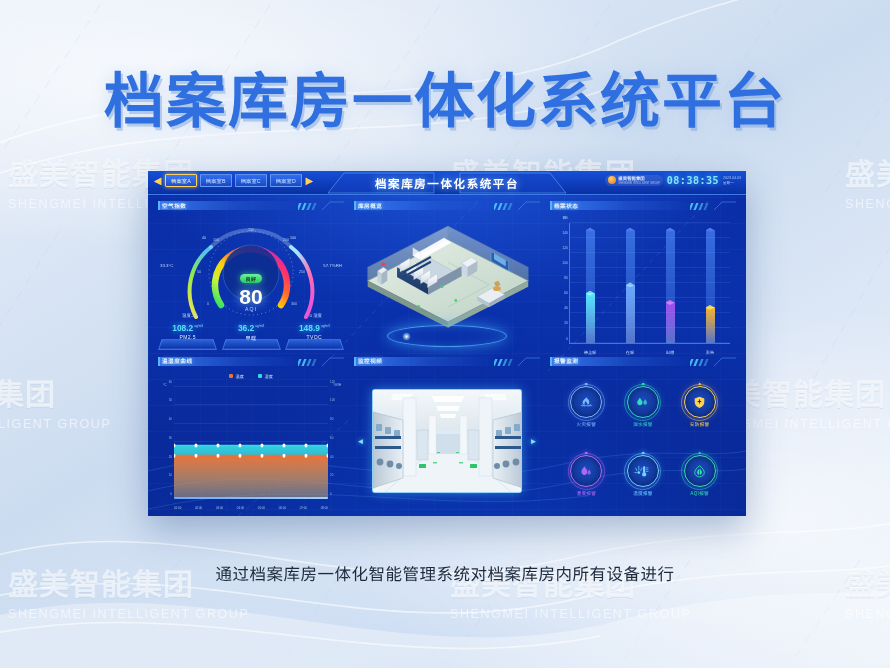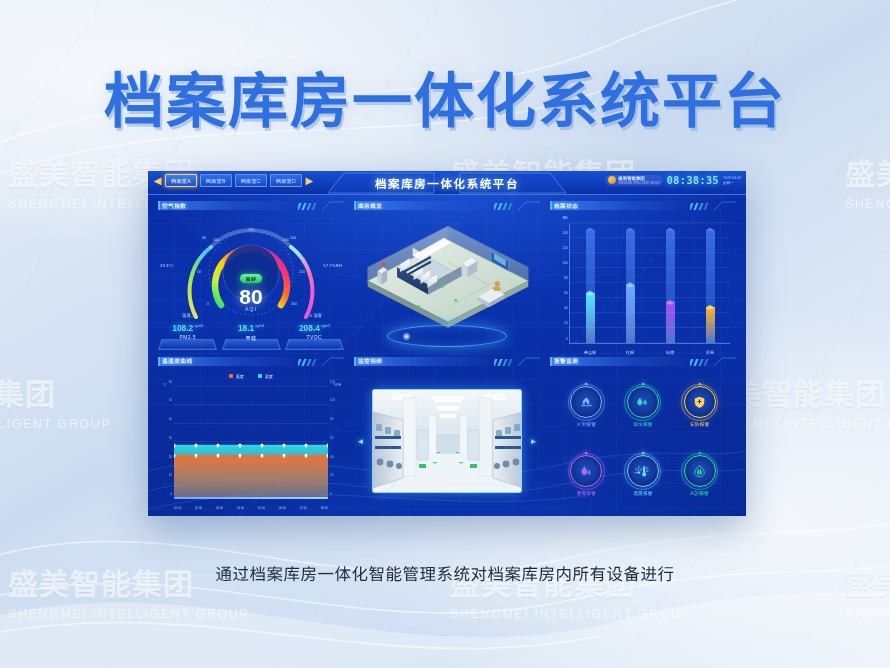--- a/index.html
+++ b/index.html
@@ -469,26 +469,26 @@
           <div class="side-label br">0 湿度</div>
 
           <div class="metric-row">
             <div class="metric">
               <div class="metric-plate"></div>
               <div class="metric-val"><span>108.2</span><sup>ug/m3</sup></div>
               <div class="metric-name">PM2.5</div>
             </div>
             <div class="metric">
               <div class="metric-plate"></div>
-              <div class="metric-val"><span>18.1</span><sup>ug/m3</sup></div>
+              <div class="metric-val"><span>36.2</span><sup>ug/m3</sup></div>
               <div class="metric-name">甲醛</div>
             </div>
             <div class="metric">
               <div class="metric-plate"></div>
-              <div class="metric-val"><span>208.4</span><sup>ug/m3</sup></div>
+              <div class="metric-val"><span>148.9</span><sup>ug/m3</sup></div>
               <div class="metric-name">TVOC</div>
             </div>
           </div>
 
         </div>
       </div>
     </div>
 
     <div class="panel">
       <div class="panel-head">

